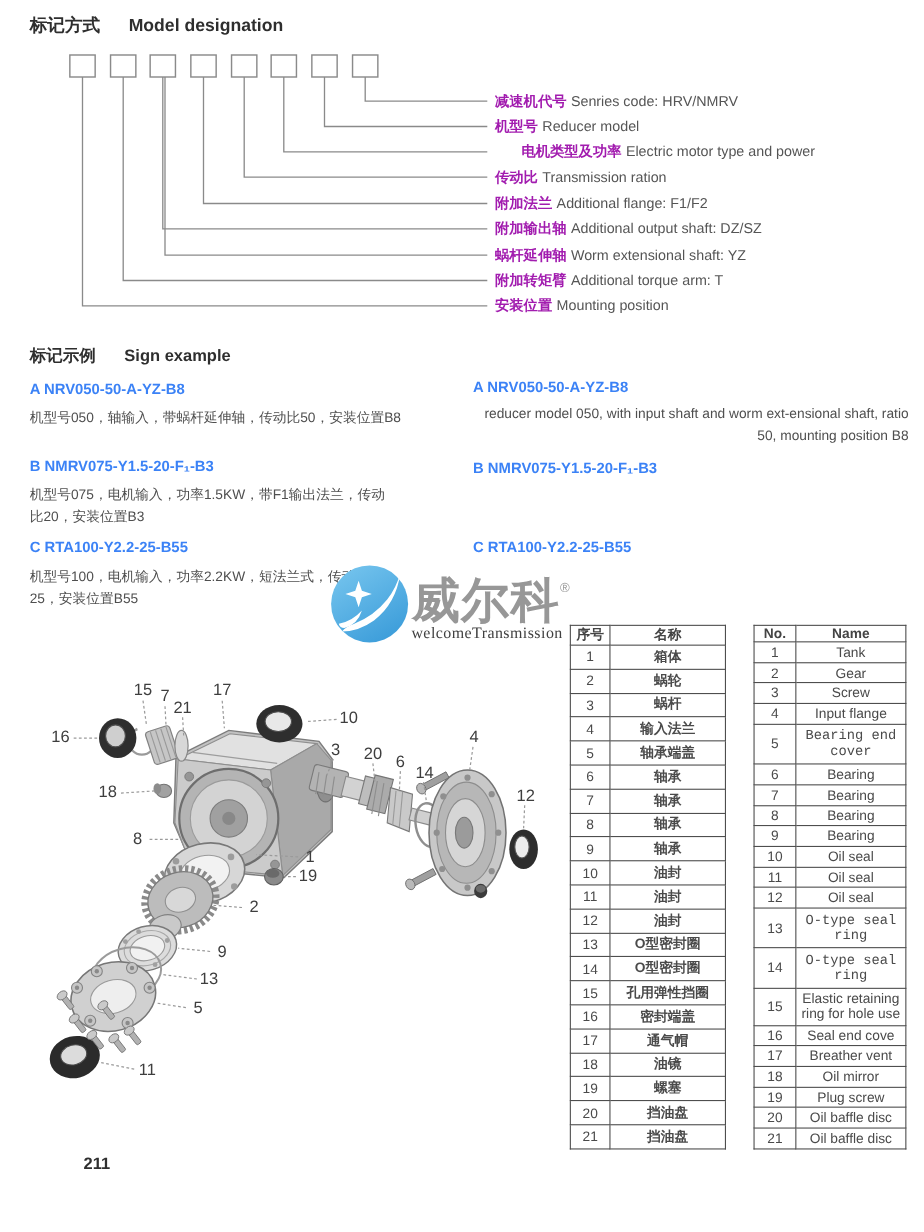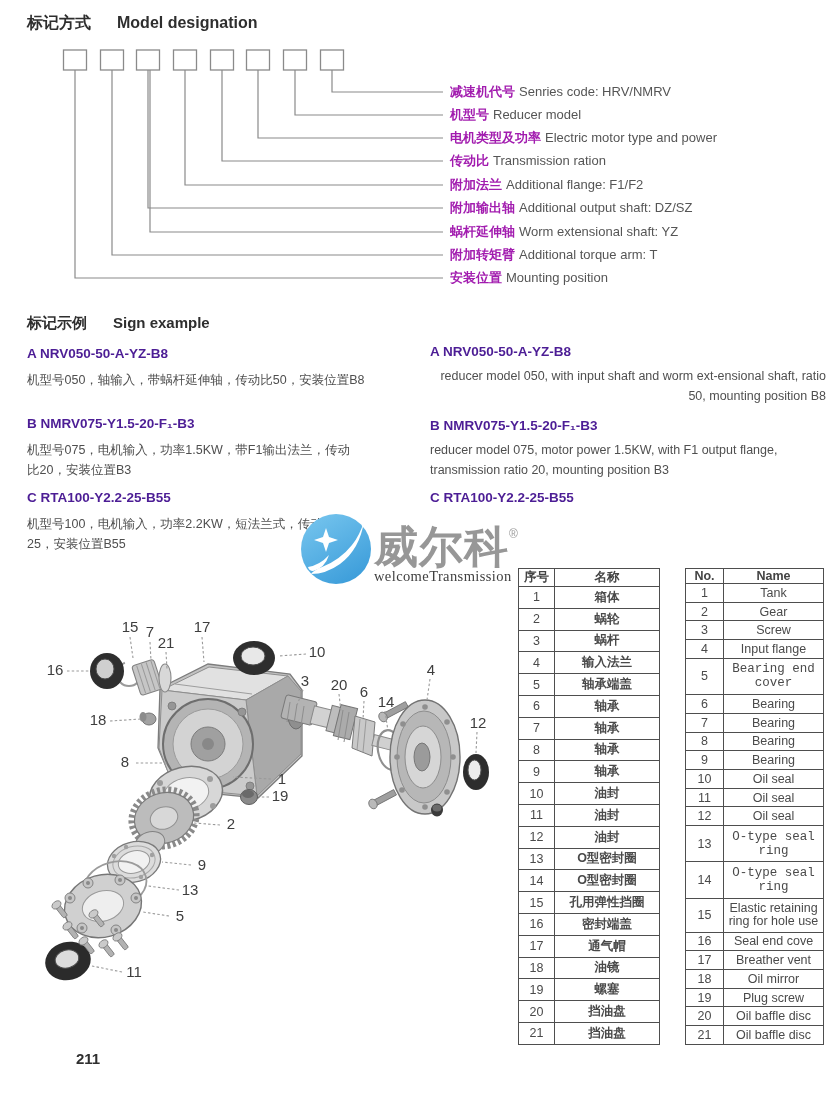--- a/index.html
+++ b/index.html
@@ -10,21 +10,21 @@
   
   .sec-title{font-size:16px;font-weight:bold;color:#2e2e2e;}
   .sec-title .en{margin-left:26px;}
 
   
   .desig-label{position:absolute;left:450px;height:20px;line-height:20px;font-size:13px;white-space:nowrap;}
   .desig-label .zh{font-weight:bold;color:#a21caf;margin-right:4px;}
   .desig-label .en{color:#555;}
 
   
-  .ex-code{font-size:13.5px;font-weight:bold;color:#4c1d95;white-space:nowrap;}
+  .ex-code{font-size:13.5px;font-weight:bold;color:#3b82f6;white-space:nowrap;}
   .ex-desc{font-size:12.5px;color:#4f4f4f;line-height:1.6;}
 
   
   #watermark{left:300px;top:513px;width:230px;height:80px;}
   #wm-text{position:absolute;left:74px;top:14px;white-space:nowrap;}
   #wm-zh{font-size:44px;font-weight:bold;color:#979797;letter-spacing:1px;line-height:40px;}
   #wm-reg{font-size:12px;color:#9a9a9a;vertical-align:top;}
   #wm-en{font-family:"Liberation Serif",serif;font-size:14.5px;color:#404040;margin-top:1px;letter-spacing:.4px;}
 
   
@@ -75,21 +75,21 @@
       <polyline class="dline" points="185,30 185,145 443,145"></polyline>
       <polyline class="dline" points="148,30 148,168 443,168"></polyline>
       <polyline class="dline" points="150,30 150,192 443,192"></polyline>
       <polyline class="dline" points="112,30 112,215 443,215"></polyline>
       <polyline class="dline" points="75,30 75,238 443,238"></polyline>
     </g>
   </svg>
 
   <div class="desig-label" style="top:82px;"><span class="zh">减速机代号</span><span class="en">Senries code: HRV/NMRV</span></div>
   <div class="desig-label" style="top:105px;"><span class="zh">机型号</span><span class="en">Reducer model</span></div>
-  <div class="desig-label" style="top:128px;"><span class="zh">电机类型及功率</span><span class="en">Electric motor type and power</span></div>
+  <div class="desig-label" style="top:128px;margin-left:24px;"><span class="zh">电机类型及功率</span><span class="en">Electric motor type and power</span></div>
   <div class="desig-label" style="top:151px;"><span class="zh">传动比</span><span class="en">Transmission ration</span></div>
   <div class="desig-label" style="top:175px;"><span class="zh">附加法兰</span><span class="en">Additional flange: F1/F2</span></div>
   <div class="desig-label" style="top:198px;"><span class="zh">附加输出轴</span><span class="en">Additional output shaft: DZ/SZ</span></div>
   <div class="desig-label" style="top:222px;"><span class="zh">蜗杆延伸轴</span><span class="en">Worm extensional shaft: YZ</span></div>
   <div class="desig-label" style="top:245px;"><span class="zh">附加转矩臂</span><span class="en">Additional torque arm: T</span></div>
   <div class="desig-label" style="top:268px;"><span class="zh">安装位置</span><span class="en">Mounting position</span></div>
 
   <div class="abs sec-title" style="left:27px;top:314px;font-size:15px;">
     <span>标记示例</span><span class="en">Sign example</span>
   </div>
@@ -97,21 +97,20 @@
   <div class="abs ex-code" style="left:27px;top:346px;">A  NRV050-50-A-YZ-B8</div>
   <div class="abs ex-desc" style="left:27px;top:370px;width:380px;">机型号050，轴输入，带蜗杆延伸轴，传动比50，安装位置B8</div>
   <div class="abs ex-code" style="left:27px;top:416px;">B  NMRV075-Y1.5-20-F₁-B3</div>
   <div class="abs ex-desc" style="left:27px;top:440px;width:330px;">机型号075，电机输入，功率1.5KW，带F1输出法兰，传动比20，安装位置B3</div>
   <div class="abs ex-code" style="left:27px;top:490px;">C  RTA100-Y2.2-25-B55</div>
   <div class="abs ex-desc" style="left:27px;top:514px;width:330px;">机型号100，电机输入，功率2.2KW，短法兰式，传动比25，安装位置B55</div>
 
   <div class="abs ex-code" style="left:430px;top:344px;">A  NRV050-50-A-YZ-B8</div>
   <div class="abs ex-desc" style="left:430px;top:366px;width:396px;text-align:right;">reducer model 050, with input shaft and worm ext-ensional shaft, ratio 50, mounting position B8</div>
   <div class="abs ex-code" style="left:430px;top:418px;">B  NMRV075-Y1.5-20-F₁-B3</div>
-  <div class="abs ex-desc" style="left:430px;top:440px;width:396px;">reducer model 075, motor power 1.5KW, with F1 output flange, transmission ratio 20, mounting position B3</div>
   <div class="abs ex-code" style="left:430px;top:490px;">C  RTA100-Y2.2-25-B55</div>
 
   <div class="abs" id="watermark">
     <svg width="72" height="72" viewBox="0 0 72 72">
       <defs>
         <linearGradient id="lgblue" x1="0" y1="0" x2="0.6" y2="1">
           <stop offset="0" stop-color="#79c7ef"></stop>
             <stop offset="1" stop-color="#3f9fdb"></stop>
         </linearGradient>
       </defs>

